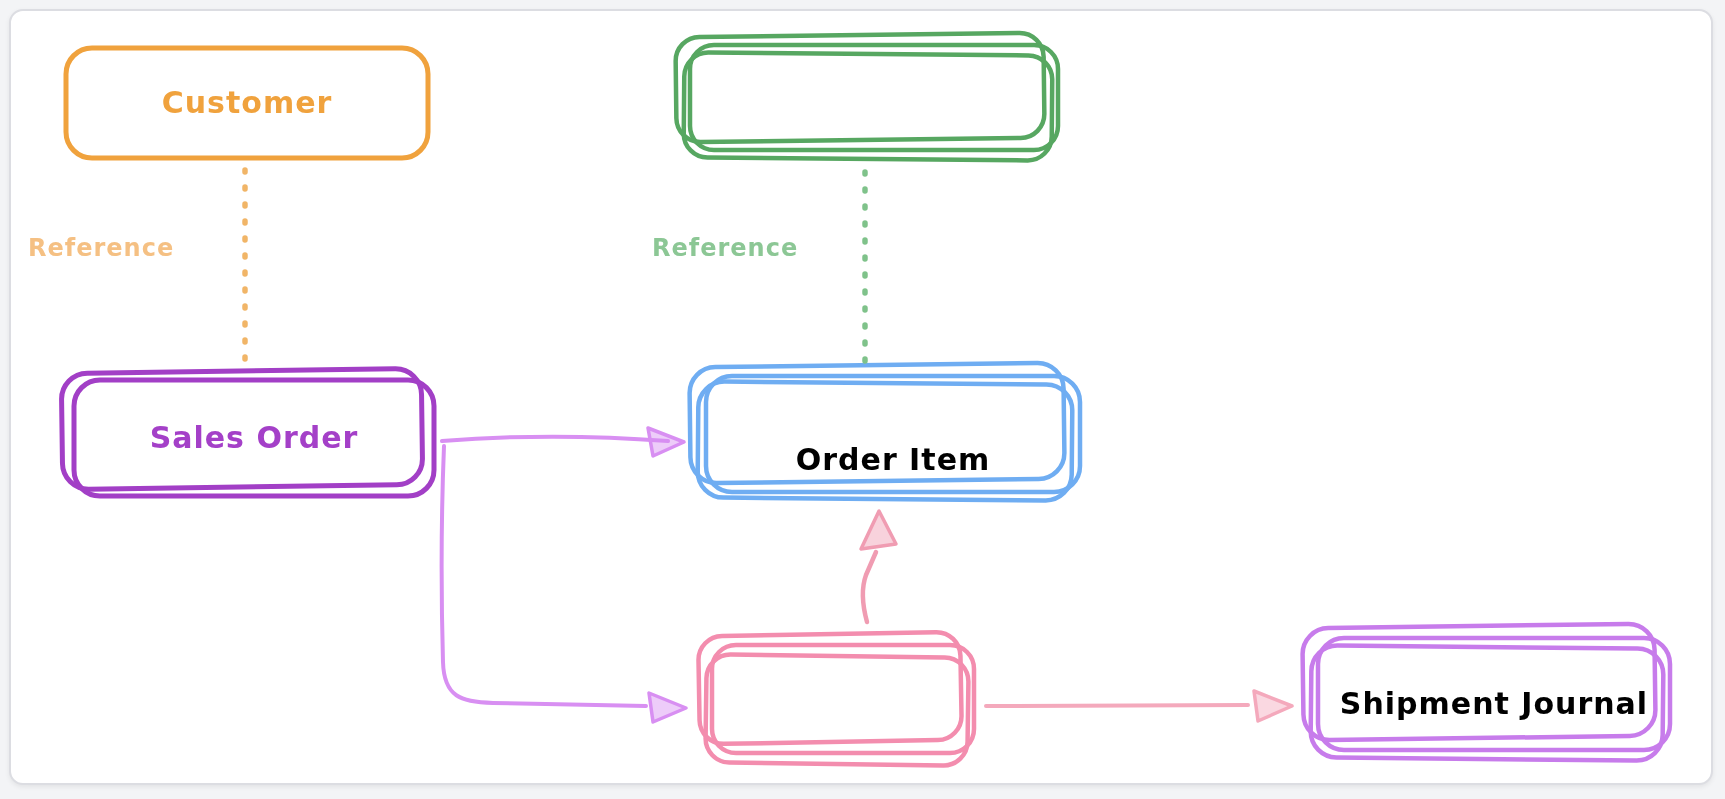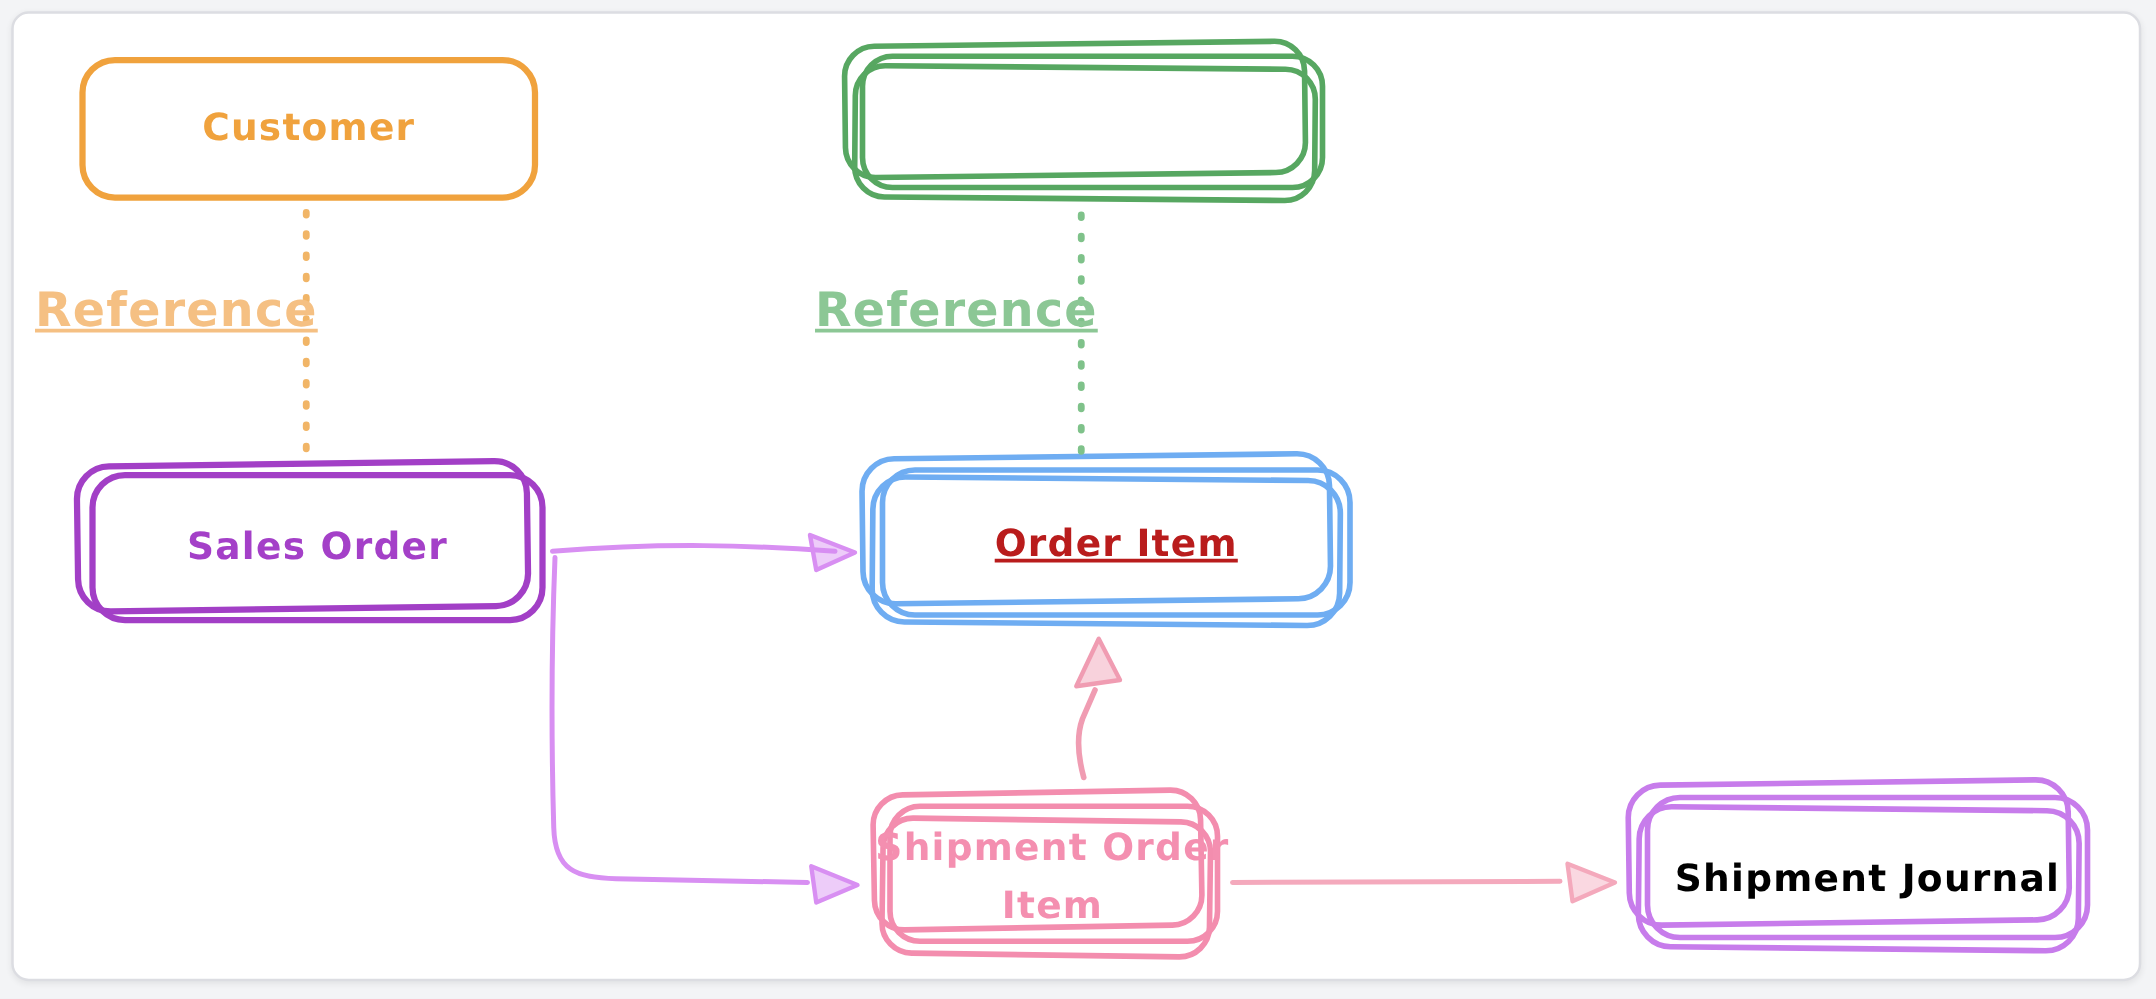--- a/index.html
+++ b/index.html
@@ -7,24 +7,24 @@
   .stage{position:relative;width:1725px;height:799px;background:#f3f4f6;overflow:hidden;}
   .canvas{position:absolute;left:9px;top:9px;width:1704px;height:776px;background:#ffffff;
           border:2px solid #dcdde2;border-radius:14px;box-shadow:0 2px 5px rgba(0,0,0,.07);box-sizing:border-box;}
   svg.wires{position:absolute;left:0;top:0;width:1725px;height:799px;z-index:2;}
   .lbl{position:absolute;z-index:3;display:flex;align-items:center;justify-content:center;
        font-weight:700;font-size:30px;letter-spacing:1px;text-align:center;line-height:46px;
        user-select:none;white-space:pre-wrap;}
   .lbl-customer{left:66px;top:48px;width:362px;height:110px;color:#f0a23d;}
   .lbl-product{left:676px;top:40px;width:380px;height:112px;color:#55a761;}
   .lbl-sales{left:74px;top:380px;width:360px;height:116px;color:#a440c8;}
-  .lbl-order{left:706px;top:380px;width:374px;height:112px;color:#b91c1c;text-decoration:underline;}
+  .lbl-order{left:706px;top:404px;width:374px;height:112px;color:#000000;}
   .lbl-shiporder{left:687px;top:656px;width:310px;height:94px;color:#f48fb0;display:block;}
   .lbl-journal{left:1318px;top:648px;width:352px;height:112px;color:#000000;}
-  .lbl-ref{height:40px;font-size:38px;justify-content:flex-start;text-decoration:underline;}
+  .lbl-ref{height:40px;font-size:24px;justify-content:flex-start;}
   .lbl-ref-orange{left:28px;top:228px;width:210px;color:#f5c083;}
   .lbl-ref-green{left:652px;top:228px;width:200px;color:#8cc795;}
 </style>
 </head>
 <body>
 
 <div class="stage">
   <div class="canvas"></div>
 
   <svg class="wires" viewBox="0 0 1725 799">
@@ -87,18 +87,17 @@
 
     <g fill="none" stroke-width="4" stroke-linecap="round" stroke-linejoin="round" stroke="#f4a9bc">
       <path d="M986,706 L1248,705"></path>
       <path d="M1292,706 L1254,691 L1258,721 Z" stroke-width="3.5" fill-opacity="0.45" fill="#f4a9bc"></path>
     </g>
   </svg>
 
   <div class="lbl lbl-customer">Customer</div>
   <div class="lbl lbl-sales">Sales Order</div>
   <div class="lbl lbl-order">Order Item</div>
-  <div class="lbl lbl-shiporder">Shipment Order Item</div>
   <div class="lbl lbl-journal">Shipment Journal</div>
 
   <div class="lbl lbl-ref lbl-ref-orange">Reference</div>
   <div class="lbl lbl-ref lbl-ref-green">Reference</div>
 </div>
 
 </body></html>

